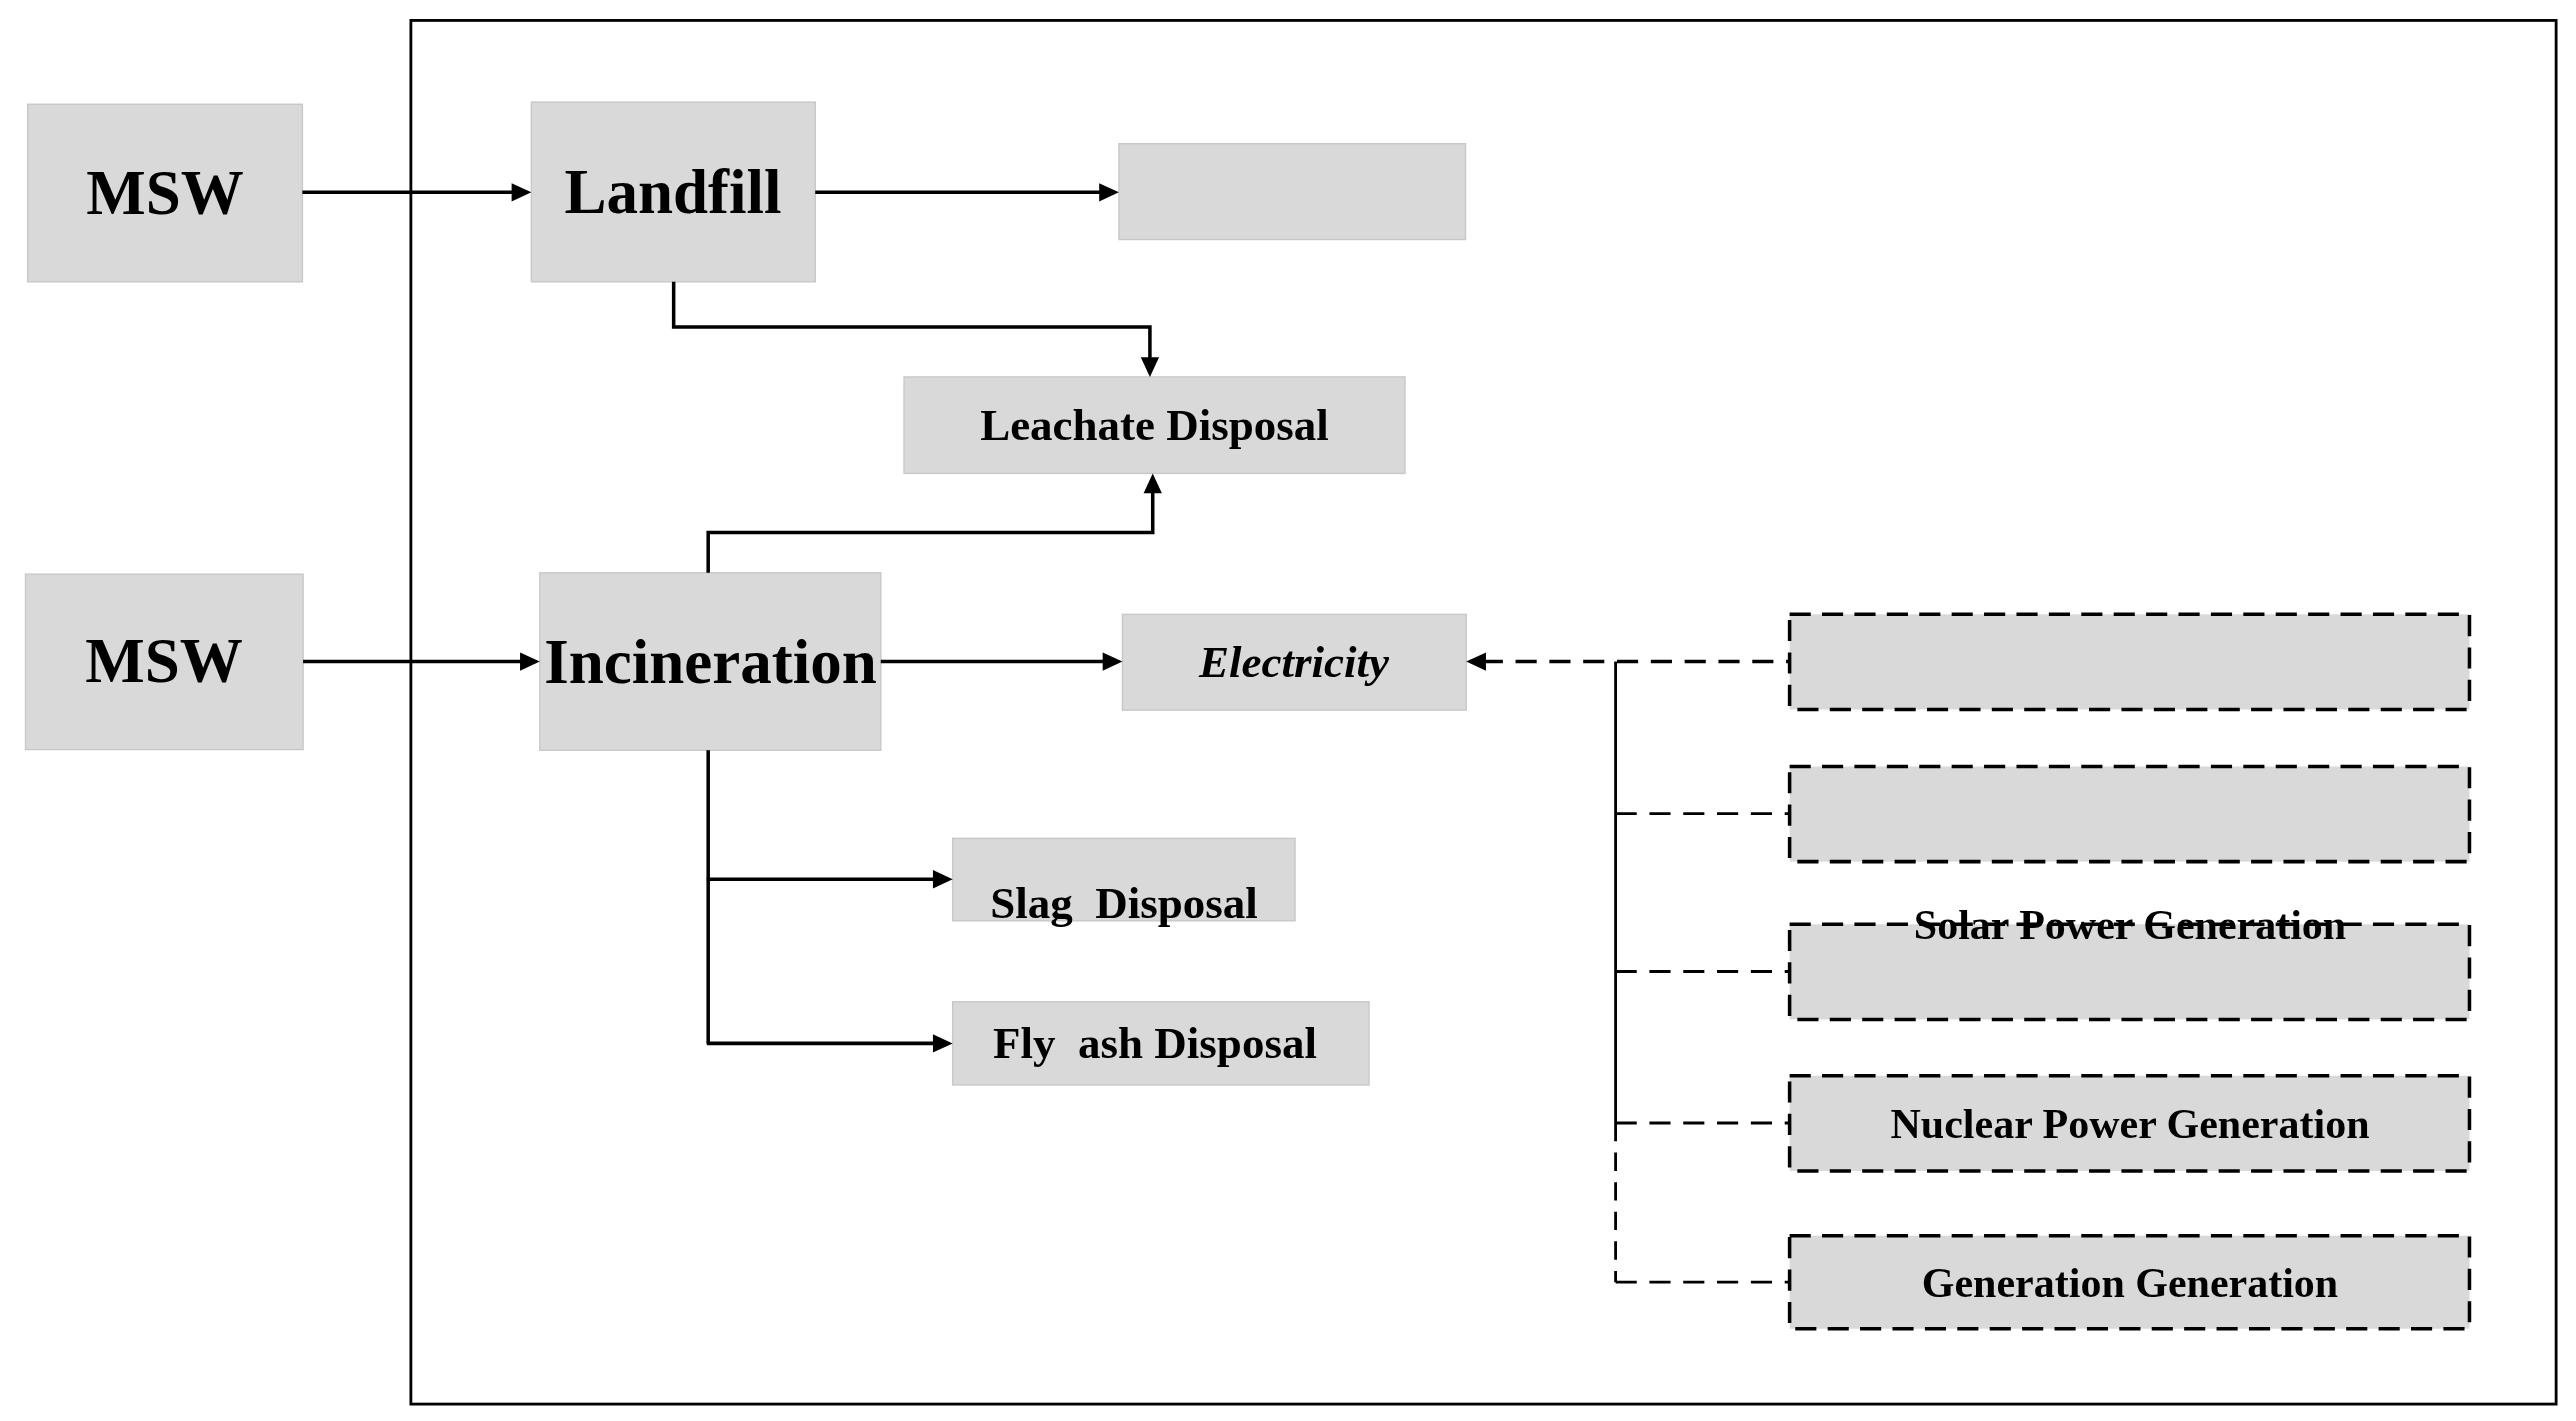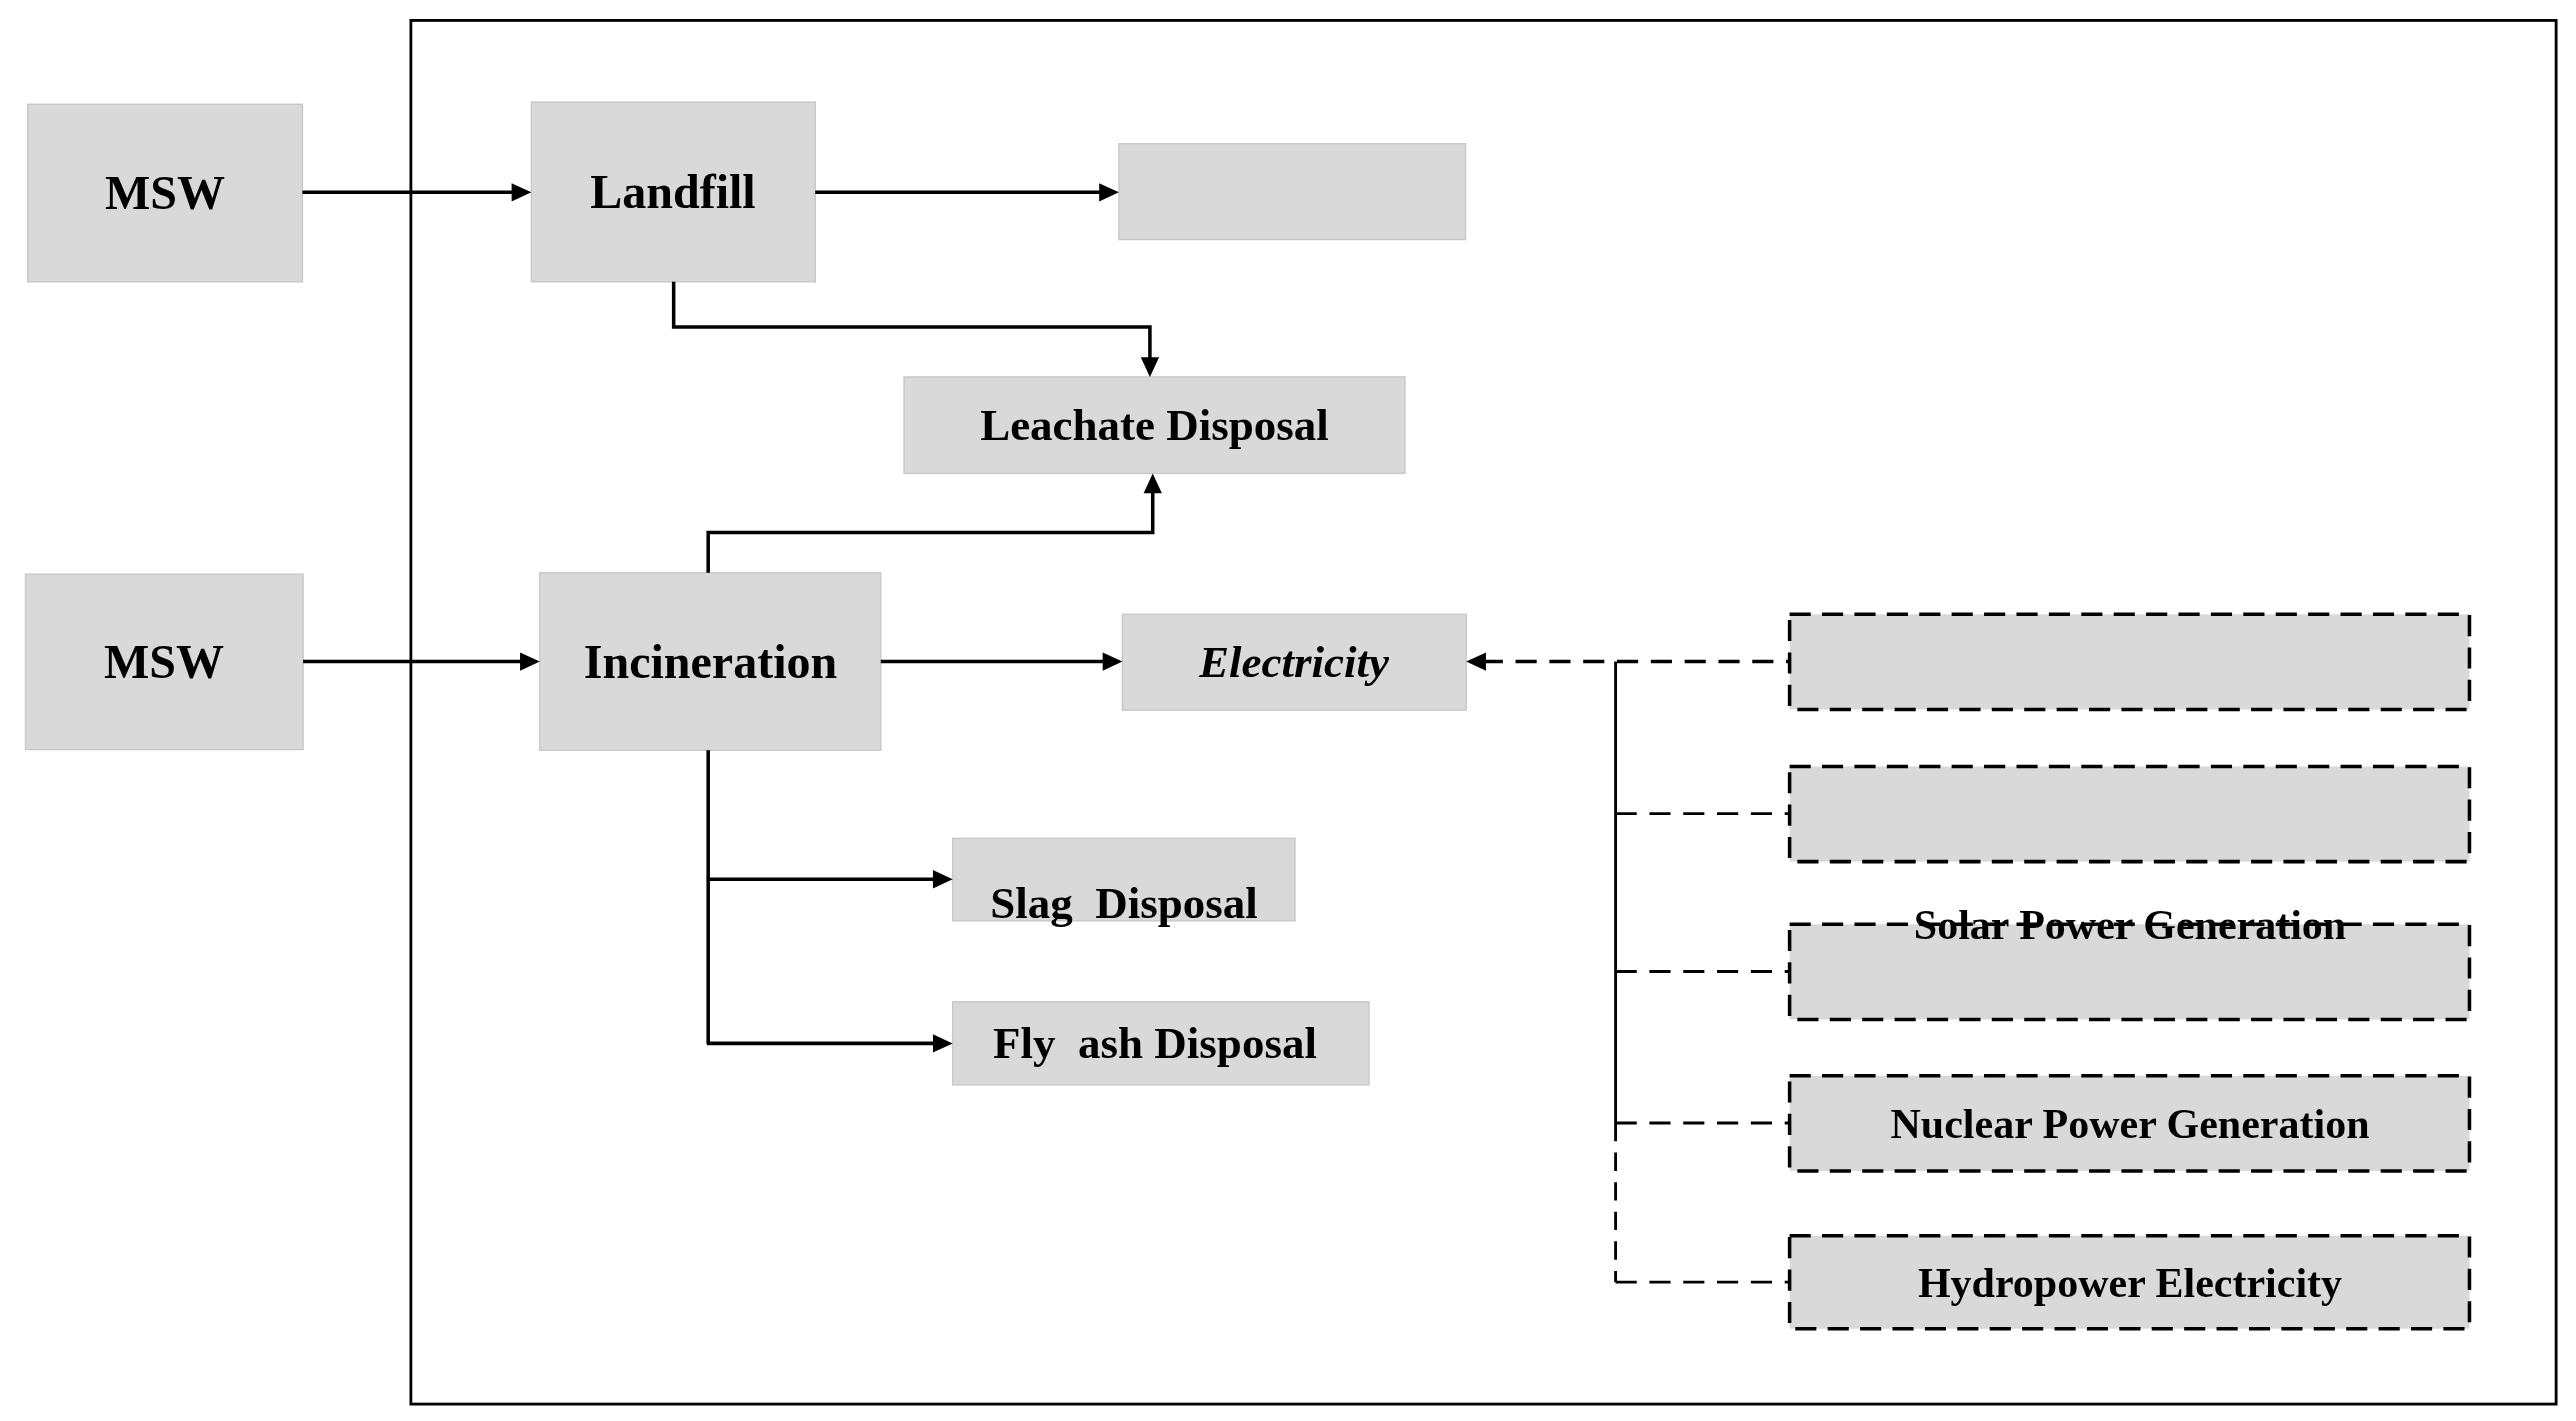--- a/index.html
+++ b/index.html
@@ -25,21 +25,21 @@
     position: absolute;
     display: flex;
     align-items: center;
     justify-content: center;
     font-weight: bold;
     color: #000000;
     white-space: pre;
     text-align: center;
     line-height: 1;
   }
-  .lbl-lg { font-size: 48px; }
+  .lbl-lg { font-size: 63px; }
   .lbl-md { font-size: 45px; }
   .lbl-sm { font-size: 42px; }
 </style>
 </head>
 <body>
 
 <div id="canvas">
 
   <svg id="wires" viewBox="0 0 3656 2017" xmlns="http://www.w3.org/2000/svg">
 
@@ -101,16 +101,16 @@
   <div class="label lbl-lg" style="left:531px;  top:102px;  width:284px; height:180px;">Landfill</div>
   <div class="label lbl-md" style="left:904px; top:377px;  width:501px; height:97px;">Leachate Disposal</div>
   <div class="label lbl-lg" style="left:25px;   top:574px;  width:278px; height:175px;">MSW</div>
   <div class="label lbl-lg" style="left:540px;  top:573px;  width:341px; height:178px;">Incineration</div>
   <div class="label lbl-md" style="left:1122px; top:614px;  width:344px; height:96px;font-style:italic;">Electricity</div>
   <div class="label lbl-md" style="left:953px; top:862px; width:342px; height:82px;">Slag  Disposal</div>
   <div class="label lbl-md" style="left:953px; top:1002px; width:404px; height:83px;">Fly  ash Disposal</div>
 
   <div class="label lbl-sm" style="left:1790px; top:877px; width:680px; height:95px;">Solar Power Generation</div>
   <div class="label lbl-sm" style="left:1790px; top:1076px; width:680px; height:95px;">Nuclear Power Generation</div>
-  <div class="label lbl-sm" style="left:1790px; top:1236px; width:680px; height:93px;">Hydropower Electricity</div>
+  <div class="label lbl-sm" style="left:1790px; top:1236px; width:680px; height:93px;">Generation Generation</div>
 
 </div>
 
 
 </body></html>

